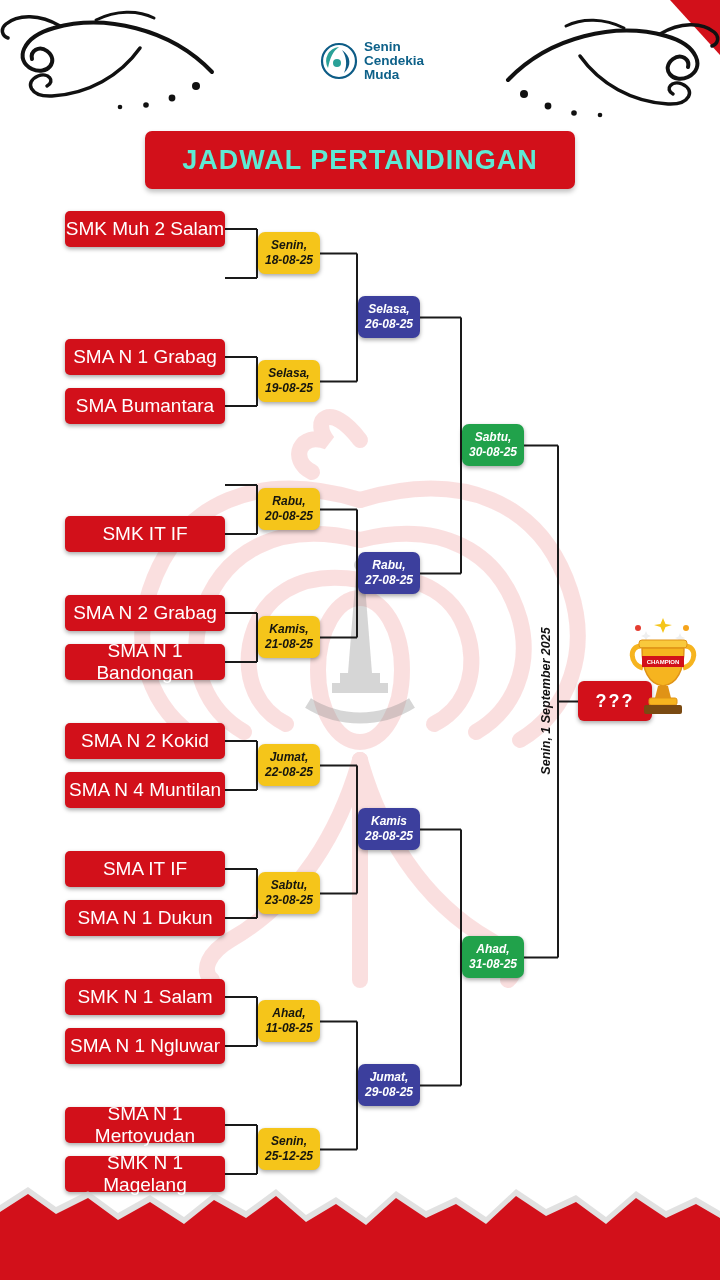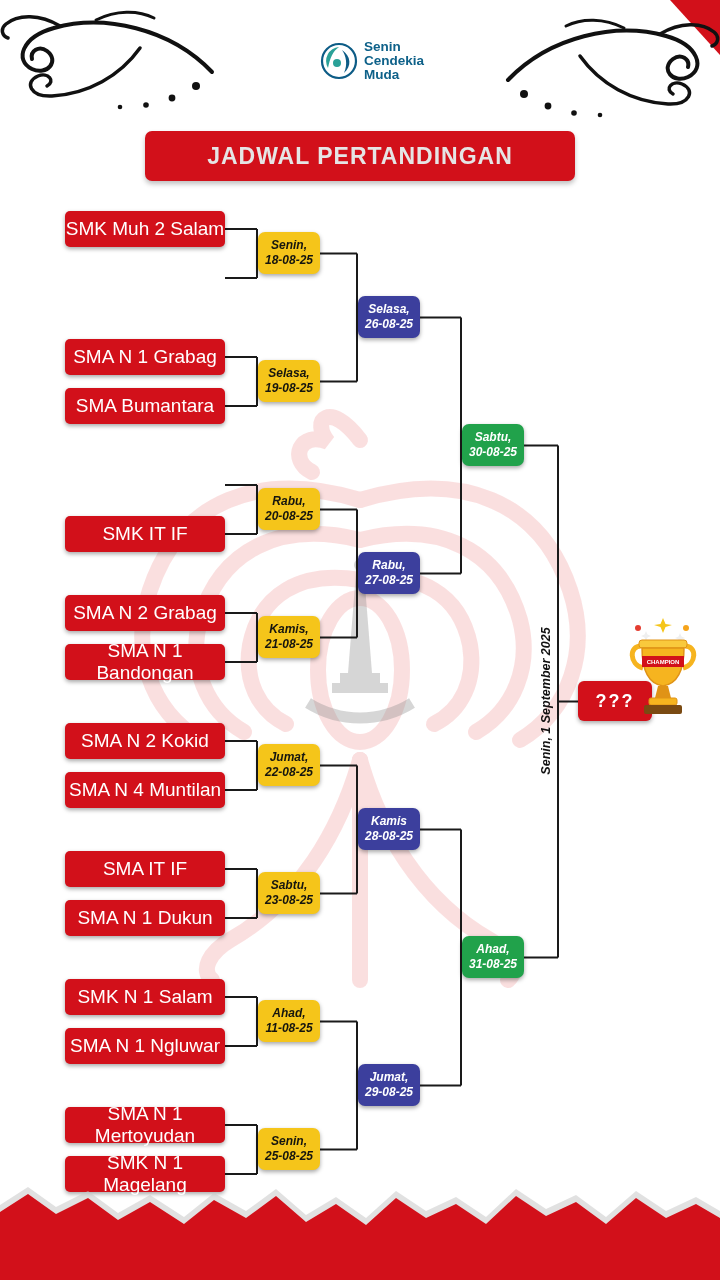--- a/index.html
+++ b/index.html
@@ -5,24 +5,24 @@
   html,body{margin:0;padding:0;background:#fff;}
   .page{
     position:relative;width:720px;height:1280px;background:#fff;overflow:hidden;
     font-family:"Liberation Sans", sans-serif;
   }
   svg{display:block;}
   .abs{position:absolute;}
 
   
   .title-banner{
-    position:absolute;left:145px;top:131px;width:430px;height:50px;
+    position:absolute;left:145px;top:131px;width:430px;height:58px;
     background:var(--red,#d2101a);border-radius:7px;
     display:flex;align-items:center;justify-content:center;
-    color:#e5e5e5;font-weight:bold;font-size:23px;letter-spacing:1px;
+    color:#5eead4;font-weight:bold;font-size:27px;letter-spacing:1px;
     box-shadow:0 3px 5px rgba(0,0,0,.25);
   }
   .logo{position:absolute;left:320px;top:40px;display:flex;gap:6px;align-items:center;}
   .logo-text{color:var(--logo_blue,#0e6189);font-weight:bold;font-size:13.5px;line-height:14px;}
 
   
   .team-box{
     position:absolute;left:65px;width:160px;height:36px;
     background:var(--red,#d2101a);color:#fff;border-radius:5px;
     display:flex;align-items:center;justify-content:center;
@@ -192,21 +192,21 @@
   <div class="date-box r1" style="top:872px">
     <span>Sabtu,</span>
     <span>23-08-25</span>
   </div>
   <div class="date-box r1" style="top:1000px">
     <span>Ahad,</span>
     <span>11-08-25</span>
   </div>
   <div class="date-box r1" style="top:1128px">
     <span>Senin,</span>
-    <span>25-08-25</span>
+    <span>25-12-25</span>
   </div>
 
   <div class="date-box qf" style="top:296px">
     <span>Selasa,</span>
     <span>26-08-25</span>
   </div>
   <div class="date-box qf" style="top:552px">
     <span>Rabu,</span>
     <span>27-08-25</span>
   </div>

